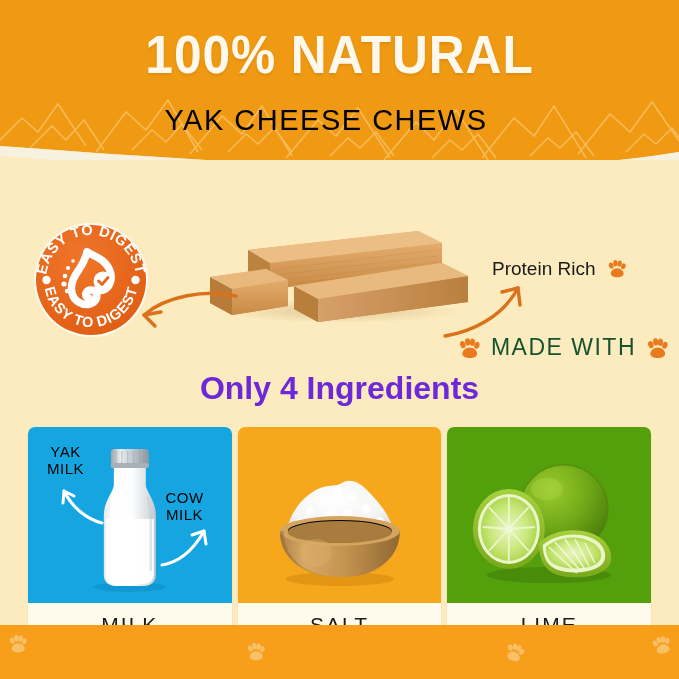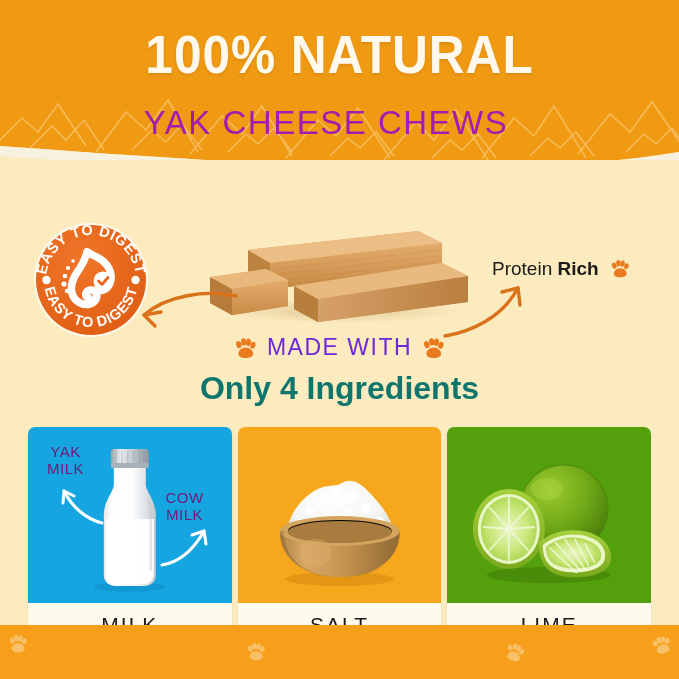--- a/index.html
+++ b/index.html
@@ -41,22 +41,22 @@
     letter-spacing: 1px;
     line-height: 58px;
     transform: scaleX(0.92);
     text-shadow: 0 2px 3px rgba(140,80,0,0.18);
   }
   .header-sub {
     position: absolute;
     left: 0; top: 104px;
     width: 652px;
     text-align: center;
-    color: #a21caf;
-    font-size: 33px;
+    color: #000000;
+    font-size: 29px;
     font-weight: normal;
     letter-spacing: 1.5px;
   }
 
   
   .body-area {
     position: absolute;
     left: 0; top: 160px;
     width: 679px;
     height: 480px;
@@ -83,44 +83,44 @@
 
   
   .protein-rich {
     position: absolute;
     left: 492px; top: 258px;
     font-size: 19px;
     color: #1A1A1A;
     white-space: nowrap;
   }
   .protein-rich .pr-bold { font-weight: normal; }
-  .protein-rich .pr-reg  { font-weight: bold; }
+  .protein-rich .pr-reg  { font-weight: normal; }
   .protein-rich .pr-paw  { display: inline-block; vertical-align: -3px; margin-left: 6px; }
 
   
   .made-with {
     position: absolute;
     left: 0; top: 334px;
     width: 679px;
-    text-align: center;
+    text-align: right;
     font-size: 23px;
     letter-spacing: 1.5px;
-    color: #6d28d9;
+    color: #14532d;
     white-space: nowrap;
   }
   .made-with .mw-paw { display: inline-block; vertical-align: -4px; margin: 0 10px; }
   .only-four {
     position: absolute;
     left: 0; top: 370px;
     width: 679px;
     text-align: center;
     font-size: 32px;
     font-weight: bold;
     letter-spacing: 0px;
-    color: #0f766e;
+    color: #6d28d9;
   }
 
   
   .panels {
     position: absolute;
     left: 28px; top: 427px;
     width: 623px;
     height: 219px;
     display: flex;
     gap: 6px;
@@ -147,21 +147,21 @@
     letter-spacing: 2px;
     color: #1B1B1B;
     background: #FFFBEC;
   }
   .p-milk .panel-img { background: #15A6E2; }
   .p-salt .panel-img { background: #F7A71C; }
   .p-lime .panel-img { background: #539F0C; }
 
   .milk-lbl {
     position: absolute;
-    color: #701a75;
+    color: #000000;
     font-size: 15px;
     line-height: 17px;
     letter-spacing: 0.5px;
     text-align: center;
   }
   .milk-lbl-yak { left: 19px; top: 16px; }
   .milk-lbl-cow { right: 28px; top: 62px; }
 
   
   .footer {

